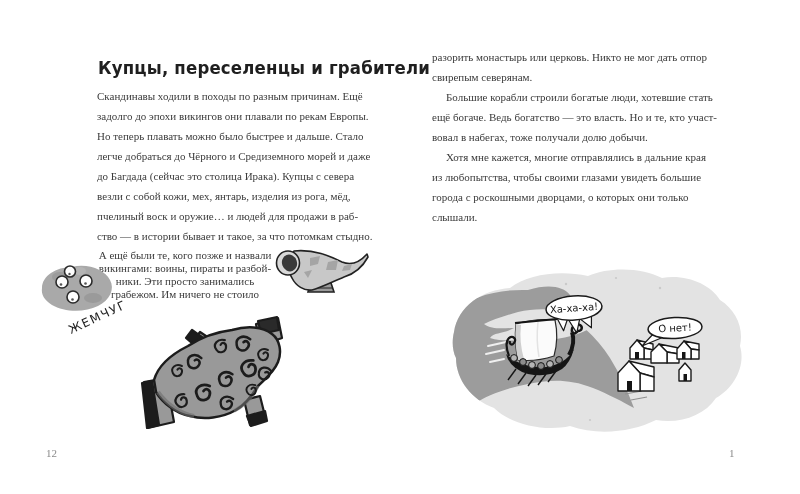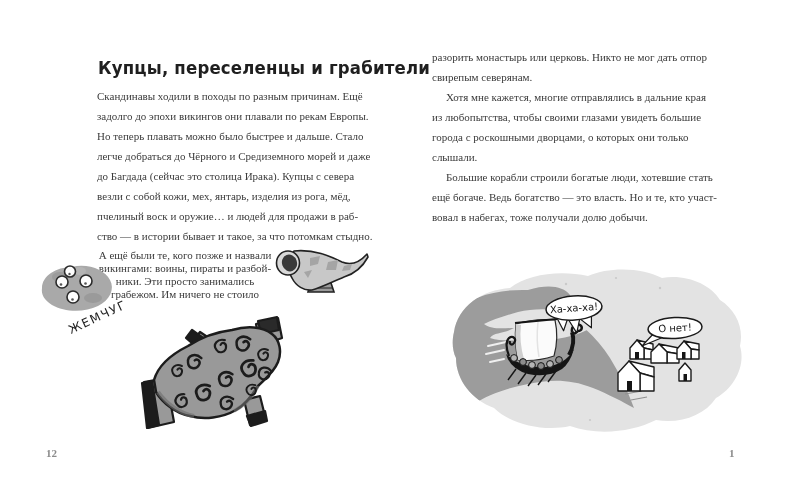--- a/index.html
+++ b/index.html
@@ -8,21 +8,21 @@
   .page-title{position:absolute;left:98px;top:45px;
       font-family:"DejaVu Sans",sans-serif;font-size:18px;color:#1f1f1f;
       transform:scaleX(.92);transform-origin:left top;letter-spacing:.2px;white-space:nowrap;}
   .textcol{position:absolute;font-size:11px;line-height:20px;white-space:nowrap;}
   .col-left{left:97px;top:86px;width:294px;}
   .col-right{left:432px;top:47px;width:318px;}
   .para{margin:0;}
   .para.indent{text-indent:14px;}
   .para-wrap{position:absolute;left:92px;top:249px;width:186px;text-align:center;
       font-size:11px;line-height:13px;white-space:nowrap;}
-  .pageno{position:absolute;top:447px;font-size:11px;color:#8b8b8b;font-weight:bold;}
+  .pageno{position:absolute;top:447px;font-size:11px;color:#8b8b8b;}
   .pageno-left{left:46px;}
   .pageno-right{left:729px;}
   svg{position:absolute;overflow:visible;}
   .svg-pearl{left:30px;top:258px;}
   .svg-horn{left:270px;top:244px;}
   .svg-pelt{left:128px;top:308px;}
   .svg-scene{left:448px;top:262px;}
   .bubble-text{font-family:"DejaVu Sans",sans-serif;font-size:10px;fill:#161616;}
   .caption-text{font-family:"DejaVu Sans",sans-serif;font-size:12px;fill:#1e1e1e;letter-spacing:1.5px;}
 </style>
@@ -116,22 +116,22 @@
       </g>
     </svg>
 
     <div class="pageno pageno-left">12</div>
   </section>
 
   <section>
 
     <div class="textcol col-right">
       <p class="para">разорить монастырь или церковь. Никто не мог дать отпор<br>свирепым северянам.</p>
+      <p class="para indent">Большие корабли строили богатые люди, хотевшие стать<br>ещё богаче. Ведь богатство — это власть. Но и те, кто участ-<br>вовал в набегах, тоже получали долю добычи.</p>
       <p class="para indent">Хотя мне кажется, многие отправлялись в дальние края<br>из любопытства, чтобы своими глазами увидеть большие<br>города с роскошными дворцами, о которых они только<br>слышали.</p>
-      <p class="para indent">Большие корабли строили богатые люди, хотевшие стать<br>ещё богаче. Ведь богатство — это власть. Но и те, кто участ-<br>вовал в набегах, тоже получали долю добычи.</p>
     </div>
 
     <svg class="svg-scene" width="300" height="185" viewBox="0 0 300 185">
       <defs>
         <clipPath id="blobclip">
           <path d="M 6,70 C 10,44 34,28 62,26 C 80,12 112,8 140,14 C 162,4 196,6 214,16 C 238,12 262,22 272,38 C 288,48 296,66 292,84 C 298,104 286,126 268,136 C 256,154 232,162 208,158 C 184,170 150,174 122,164 C 96,170 62,162 46,146 C 24,138 8,118 8,96 C 4,88 4,78 6,70 Z"></path>
         </clipPath>
       </defs>
 
       <g>

